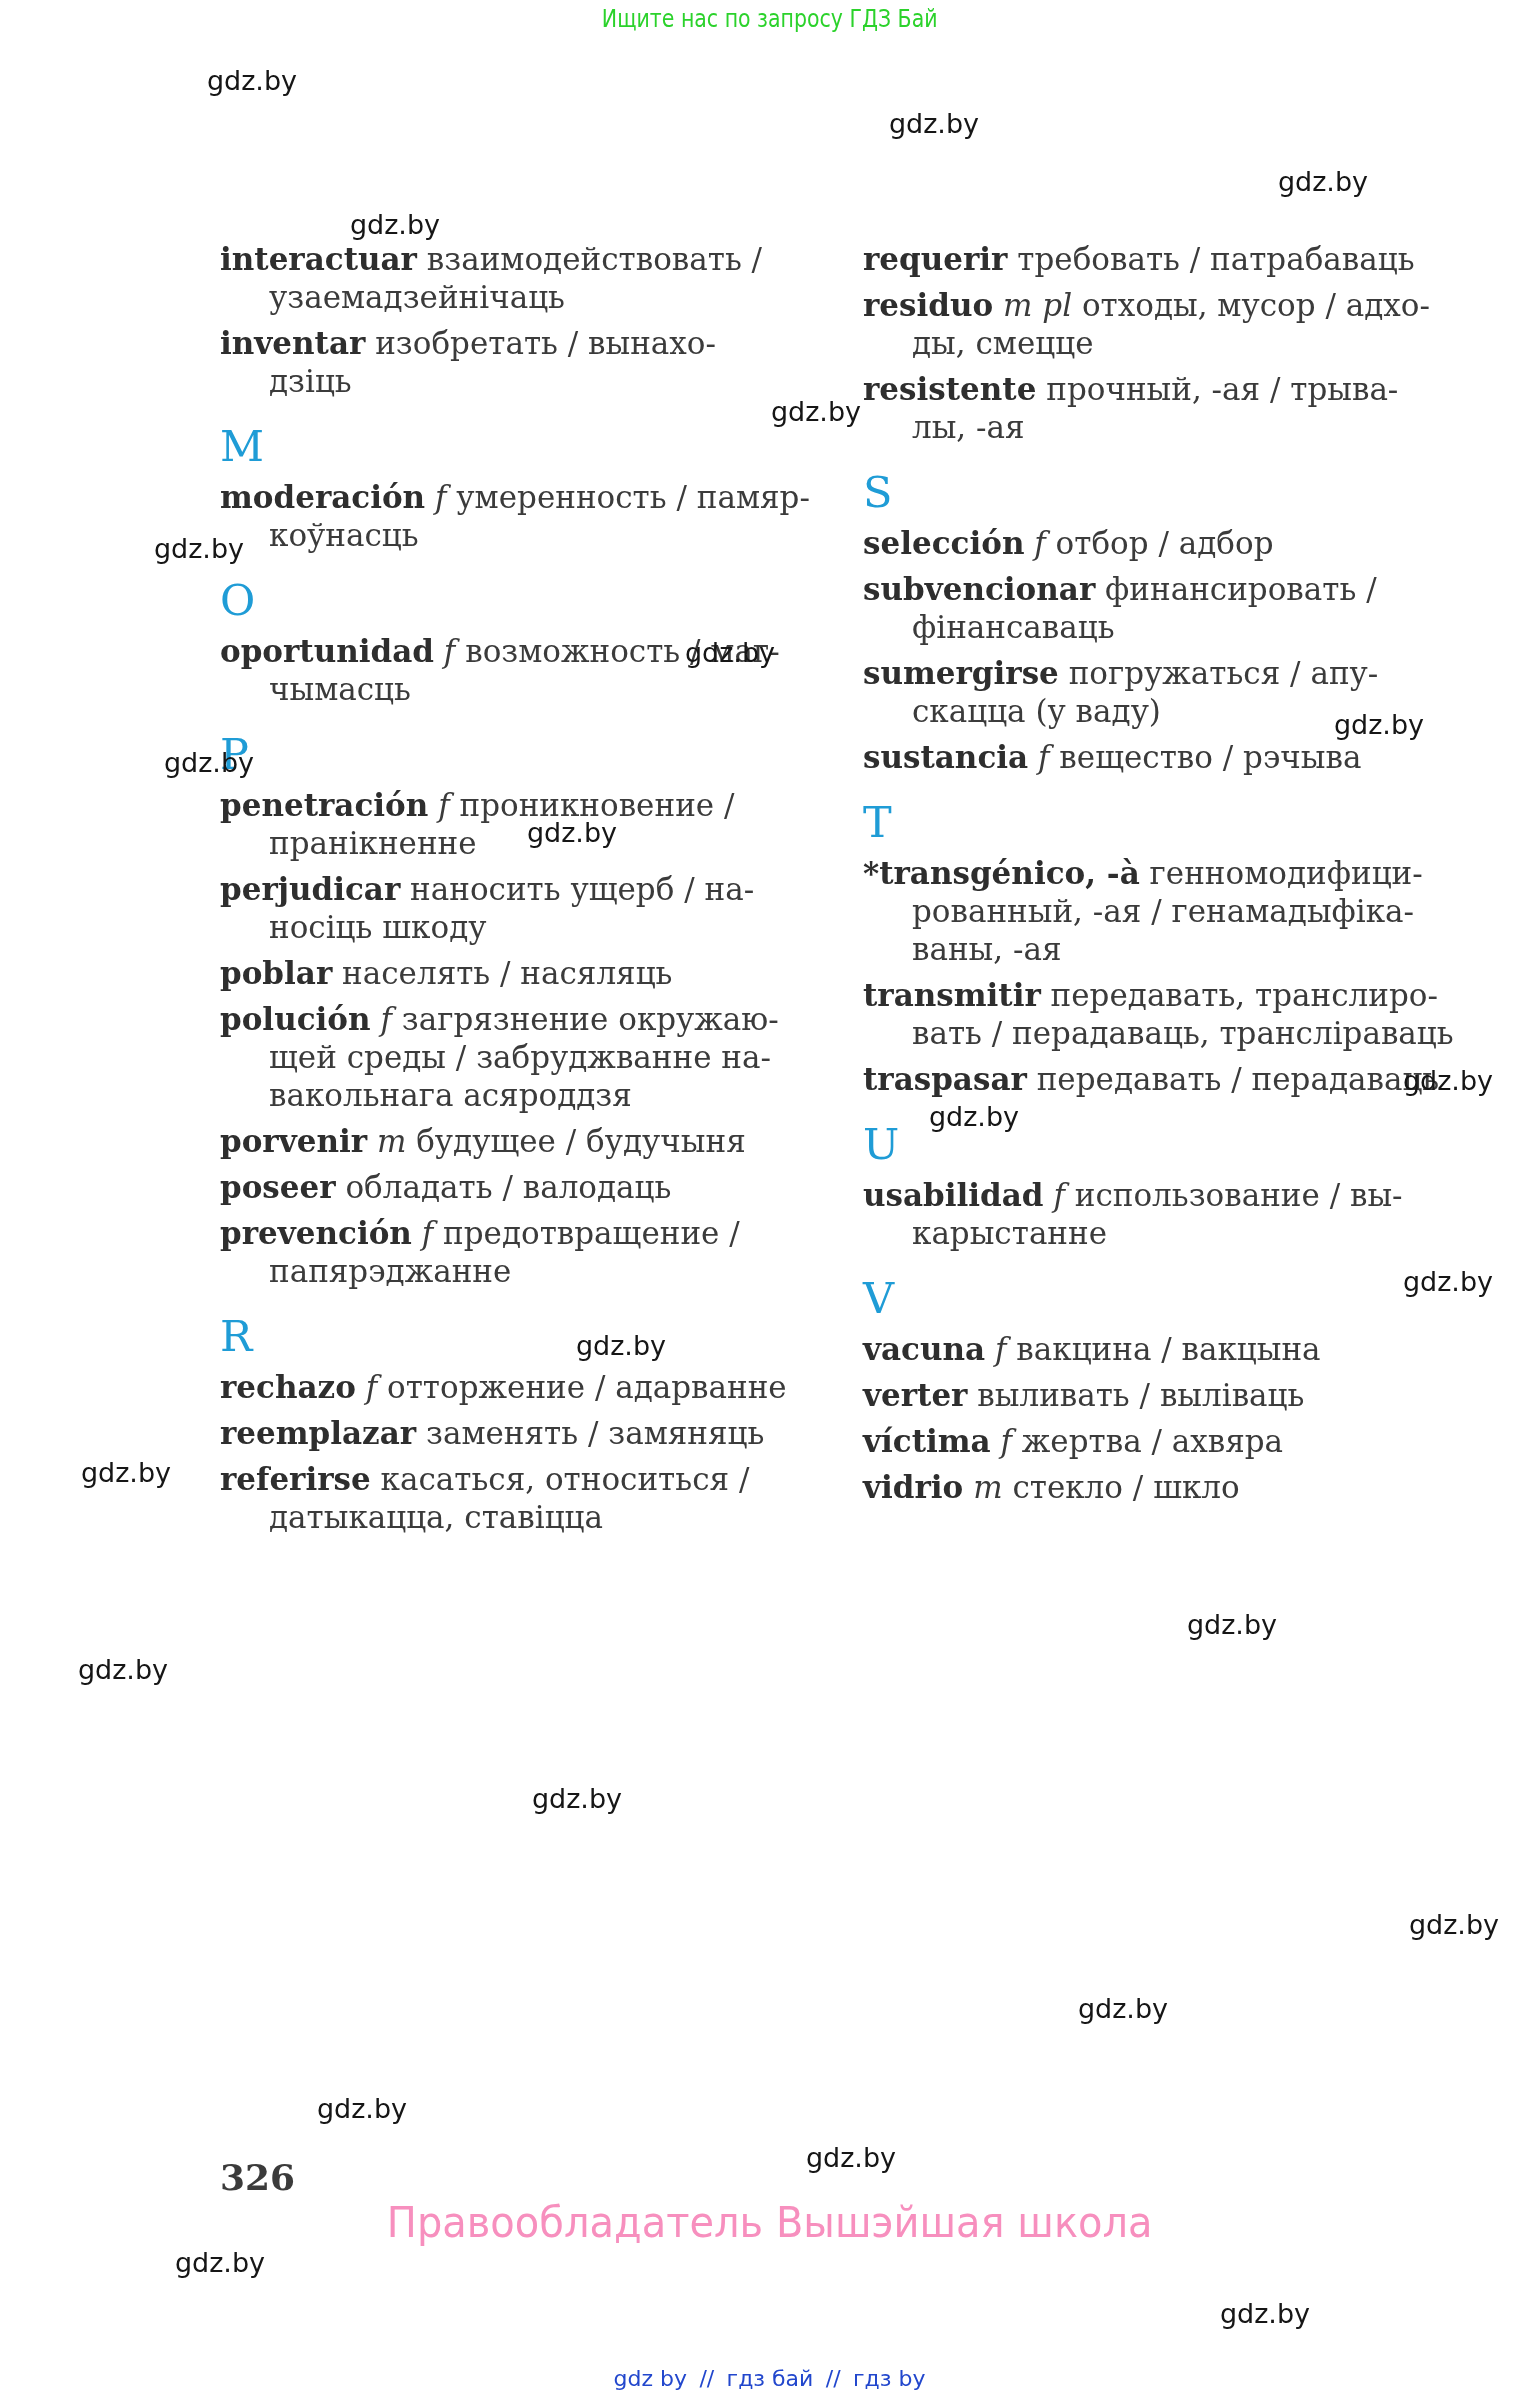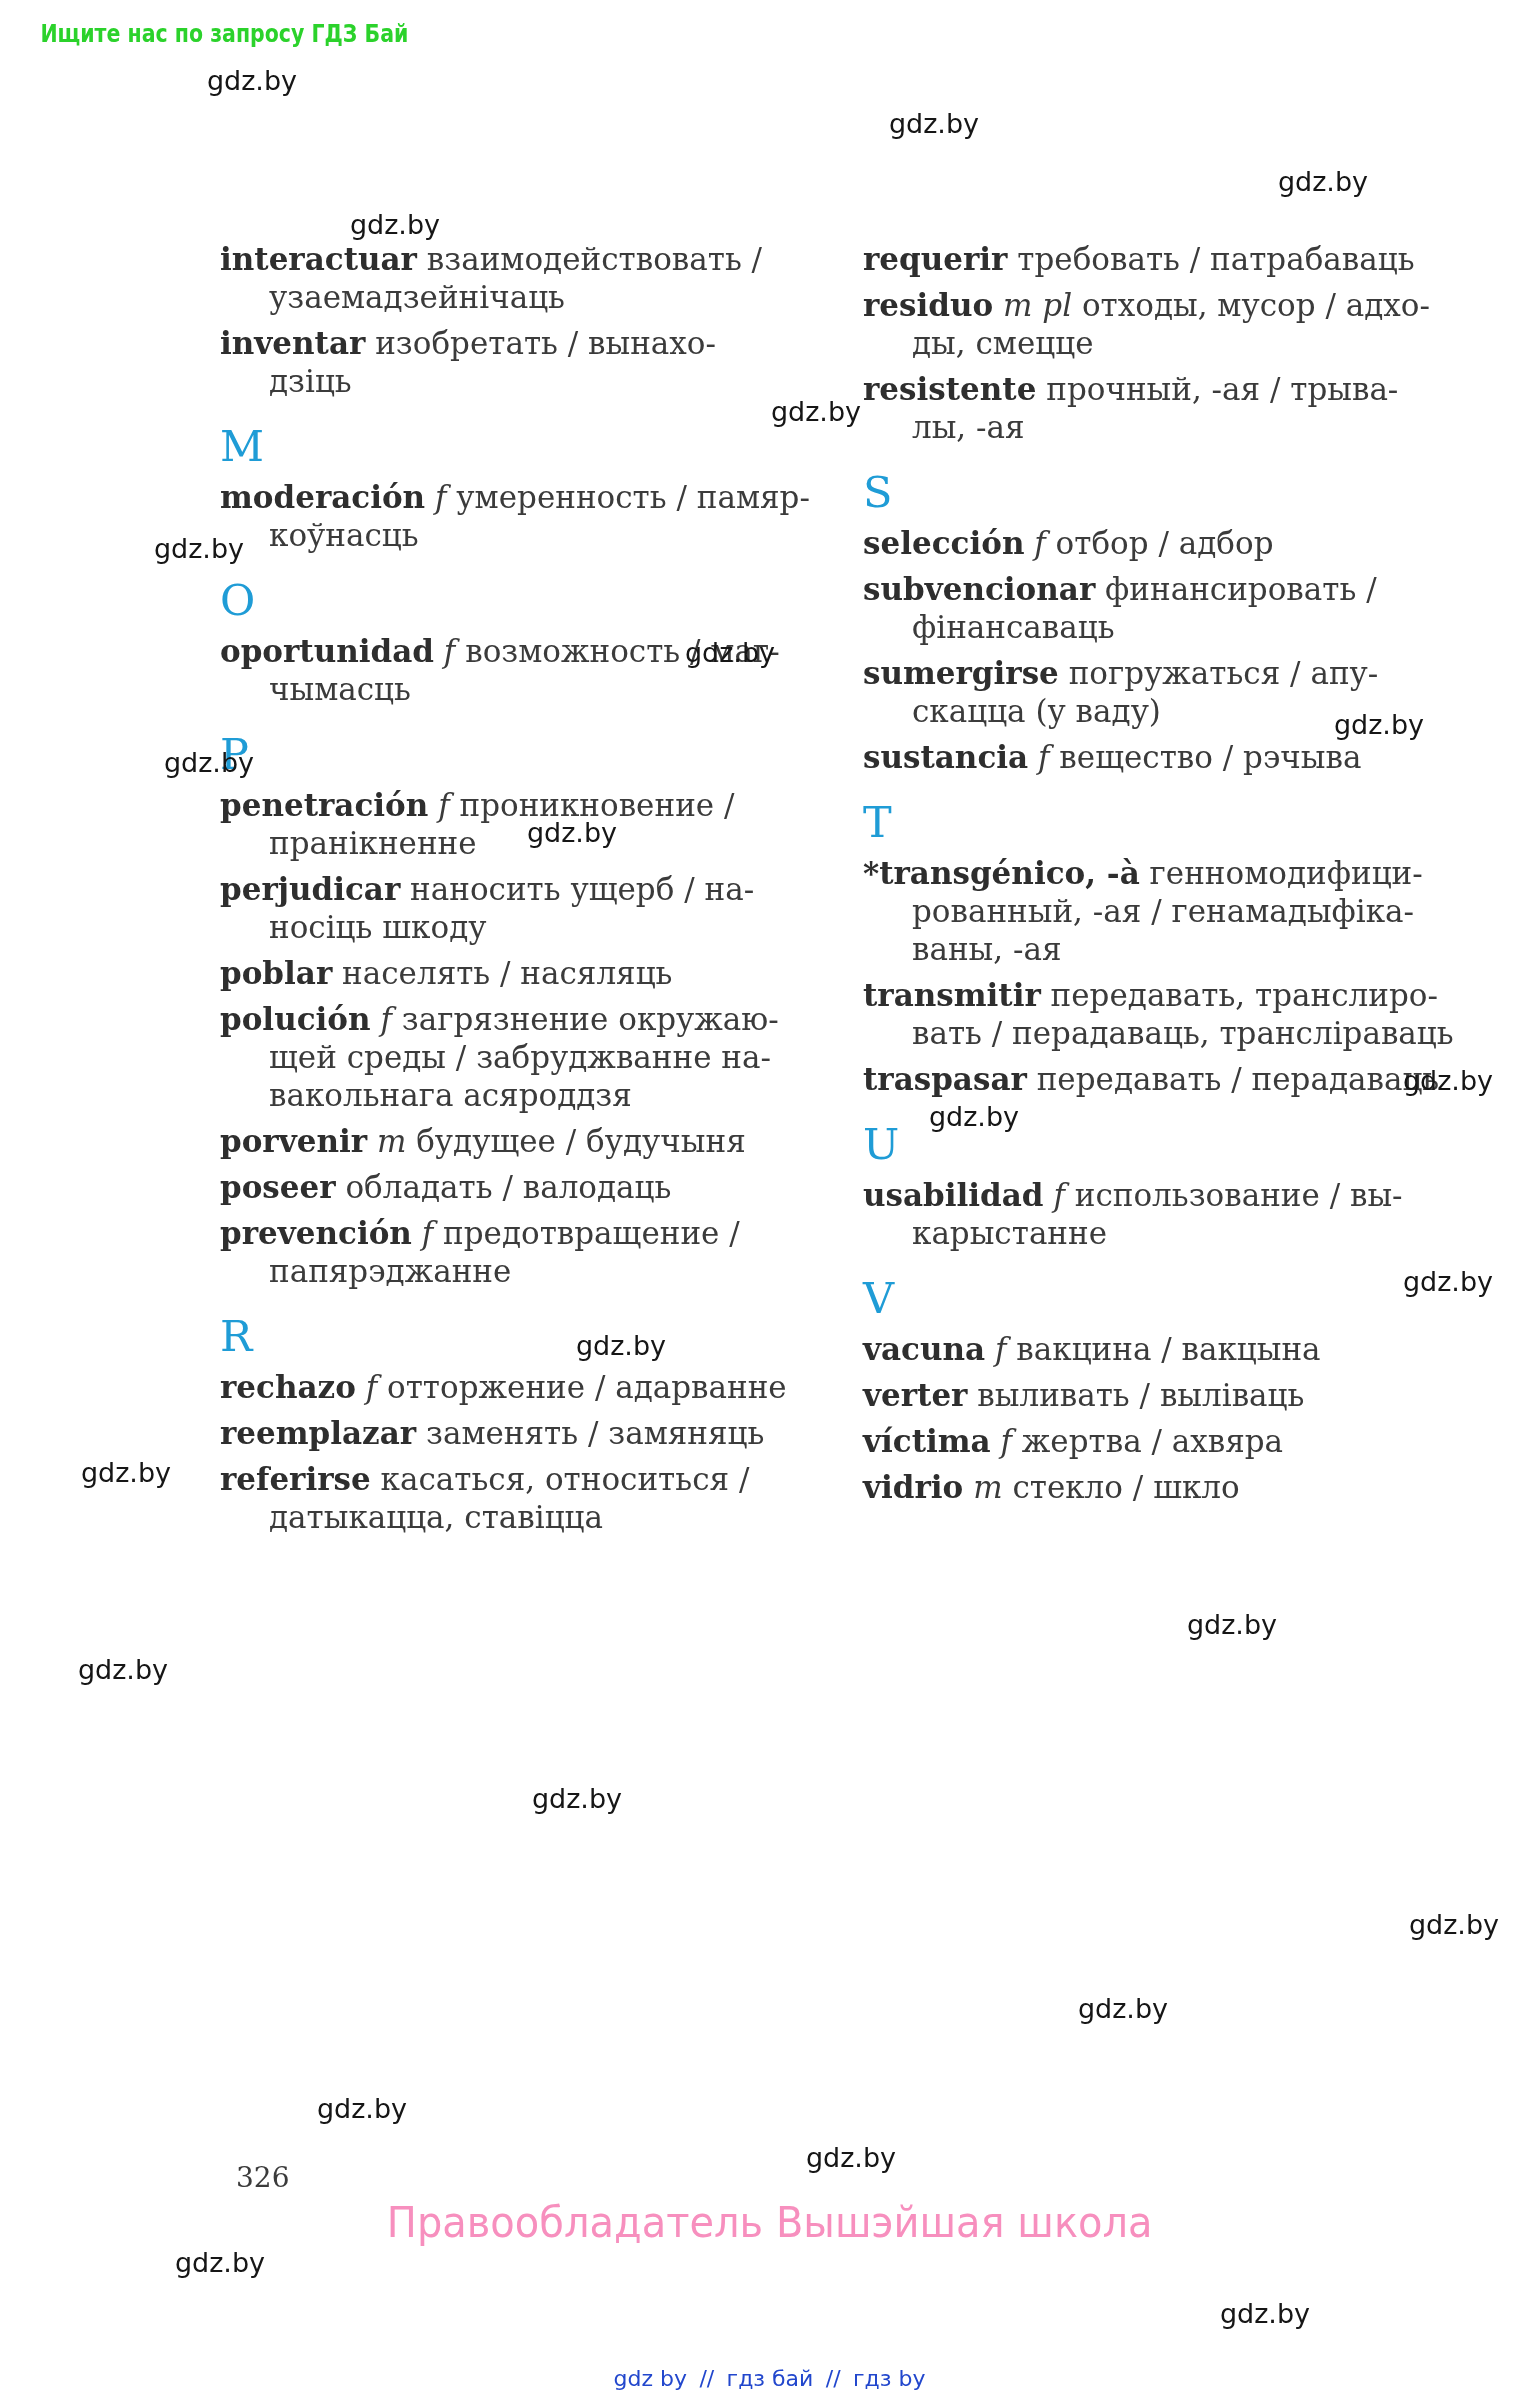--- a/index.html
+++ b/index.html
@@ -4,25 +4,25 @@
 <style>
   html,body { margin:0; padding:0; background:#e8e8e8; }
   .page {
     position:relative;
     width:1539px; height:2401px;
     background:#ffffff;
     overflow:hidden;
     font-family:"DejaVu Serif", serif;
   }
   .header-notice {
-    position:absolute; top:18px; left:0; width:100%;
+    position:absolute; top:3px; left:0; width:100%;
+    text-align:center;
     font-family:"DejaVu Sans", sans-serif;
     font-size:25px; line-height:32px;
     color:var(--header-green,#2bd22b);
-    font-weight:bold;
   }
   .squeeze-82 { display:inline-block; transform:scaleX(0.82); transform-origin:center; }
   .squeeze-93 { display:inline-block; transform:scaleX(0.93); transform-origin:center; }
   .column {
     position:absolute; top:232px;
     font-size:31px; line-height:38px;
     color:var(--body-text,#3b3b3b);
   }
   .col-left  { left:220px; width:631px; }
   .col-right { left:863px; width:667px; }
@@ -40,23 +40,24 @@
   }
   .watermark {
     position:absolute;
     transform:translate(-50%,-50%);
     font-family:"DejaVu Sans", sans-serif;
     font-size:27px;
     color:var(--watermark-ink,#161616);
     white-space:nowrap;
   }
   .page-number {
-    position:absolute; left:236px; top:2158px;
-    font-size:28px; line-height:39px;
+    position:absolute; left:220px; top:2158px;
+    font-size:36px; line-height:39px;
     color:var(--body-text,#3b3b3b);
+    font-weight:bold;
   }
   .copyright {
     position:absolute; top:2197px; left:0; width:100%;
     text-align:center;
     font-family:"DejaVu Sans", sans-serif;
     font-size:43px; line-height:50px;
     color:var(--copyright-pink,#f78fbe);
   }
   .footer {
     position:absolute; top:2365px; left:0; width:100%;

